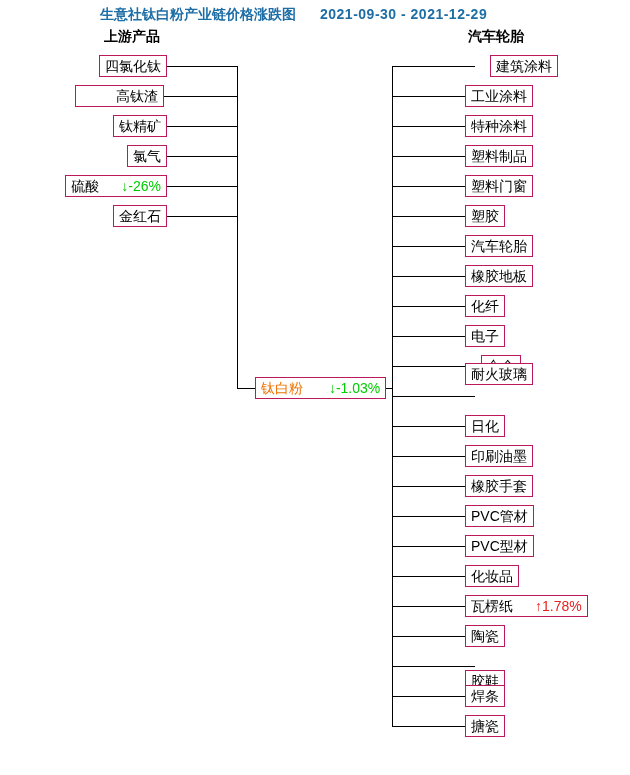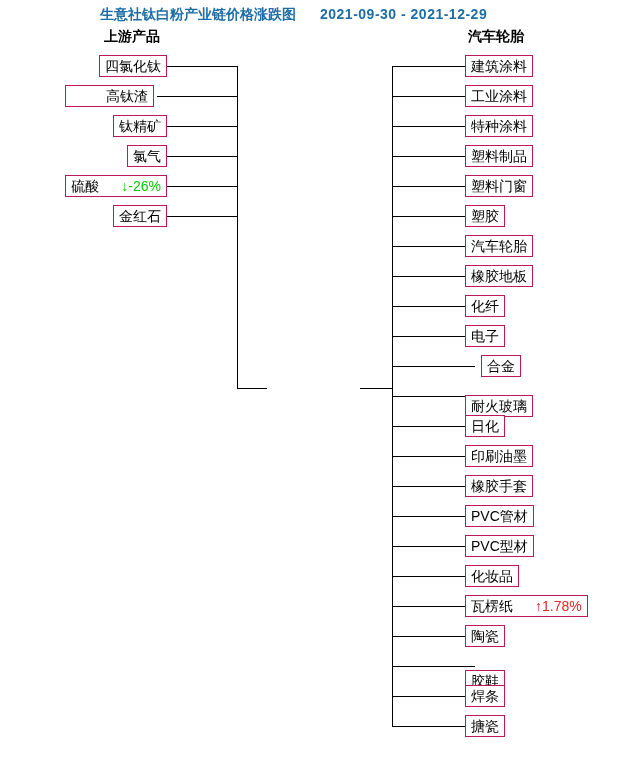--- a/index.html
+++ b/index.html
@@ -29,34 +29,38 @@
 
 <div id="canvas">
 
   <div class="title" style="color: rgb(30, 110, 166);">
     <span>生意社钛白粉产业链价格涨跌图</span><span class="dates">2021-09-30 - 2021-12-29</span>
   </div>
 
   <div id="upstream-header" class="col-header">上游产品</div>
   <div id="downstream-header" class="col-header">汽车轮胎</div>
 
+  <div class="node" id="center-node" style="left:255px;top:377px;">
+    <span style="color: rgb(238, 114, 0);">钛白粉</span>
+    <span class="change" id="center-change" style="color: rgb(0, 204, 0);">↓-1.03%</span>
+  </div>
 
 <div class="node" style="top: 55px; right: 463px;"><span>四氯化钛</span></div>
     <div class="line" style="left: 157px; top: 66px; width: 80px; height: 1px;"></div>
-    <div class="node" style="top: 85px; right: 476px; padding-left: 40px;"><span>高钛渣</span></div>
+    <div class="node" style="top: 85px; right: 466px; padding-left: 40px;"><span>高钛渣</span></div>
     <div class="line" style="left: 157px; top: 96px; width: 80px; height: 1px;"></div>
     <div class="node" style="top: 115px; right: 463px;"><span>钛精矿</span></div>
     <div class="line" style="left: 157px; top: 126px; width: 80px; height: 1px;"></div>
     <div class="node" style="top: 145px; right: 463px;"><span>氯气</span></div>
     <div class="line" style="left: 157px; top: 156px; width: 80px; height: 1px;"></div>
     <div class="node" style="top: 175px; right: 463px;"><span>硫酸</span><span class="change" style="color: rgb(0, 204, 0);">↓-26%</span></div>
     <div class="line" style="left: 157px; top: 186px; width: 80px; height: 1px;"></div>
     <div class="node" style="top: 205px; right: 463px;"><span>金红石</span></div>
     <div class="line" style="left: 157px; top: 216px; width: 80px; height: 1px;"></div>
-    <div class="node" style="top: 55px; left: 465px;"><span>建筑涂料</span></div>
+    <div class="node" style="top: 55px; left: 490px;"><span>建筑涂料</span></div>
     <div class="line" style="left: 392px; top: 66px; width: 83px; height: 1px;"></div>
     <div class="node" style="top: 85px; left: 465px;"><span>工业涂料</span></div>
     <div class="line" style="left: 392px; top: 96px; width: 83px; height: 1px;"></div>
     <div class="node" style="top: 115px; left: 465px;"><span>特种涂料</span></div>
     <div class="line" style="left: 392px; top: 126px; width: 83px; height: 1px;"></div>
     <div class="node" style="top: 145px; left: 465px;"><span>塑料制品</span></div>
     <div class="line" style="left: 392px; top: 156px; width: 83px; height: 1px;"></div>
     <div class="node" style="top: 175px; left: 465px;"><span>塑料门窗</span></div>
     <div class="line" style="left: 392px; top: 186px; width: 83px; height: 1px;"></div>
     <div class="node" style="top: 205px; left: 465px;"><span>塑胶</span></div>
@@ -64,21 +68,21 @@
     <div class="node" style="top: 235px; left: 465px;"><span>汽车轮胎</span></div>
     <div class="line" style="left: 392px; top: 246px; width: 83px; height: 1px;"></div>
     <div class="node" style="top: 265px; left: 465px;"><span>橡胶地板</span></div>
     <div class="line" style="left: 392px; top: 276px; width: 83px; height: 1px;"></div>
     <div class="node" style="top: 295px; left: 465px;"><span>化纤</span></div>
     <div class="line" style="left: 392px; top: 306px; width: 83px; height: 1px;"></div>
     <div class="node" style="top: 325px; left: 465px;"><span>电子</span></div>
     <div class="line" style="left: 392px; top: 336px; width: 83px; height: 1px;"></div>
     <div class="node" style="top: 355px; left: 465px; margin-left: 16px;"><span>合金</span></div>
     <div class="line" style="left: 392px; top: 366px; width: 83px; height: 1px;"></div>
-    <div class="node" style="top: 395px; left: 465px;"><span>耐火玻璃</span></div>
+    <div class="node" style="top: 363px; left: 465px;"><span>耐火玻璃</span></div>
     <div class="line" style="left: 392px; top: 396px; width: 83px; height: 1px;"></div>
     <div class="node" style="top: 415px; left: 465px;"><span>日化</span></div>
     <div class="line" style="left: 392px; top: 426px; width: 83px; height: 1px;"></div>
     <div class="node" style="top: 445px; left: 465px;"><span>印刷油墨</span></div>
     <div class="line" style="left: 392px; top: 456px; width: 83px; height: 1px;"></div>
     <div class="node" style="top: 475px; left: 465px;"><span>橡胶手套</span></div>
     <div class="line" style="left: 392px; top: 486px; width: 83px; height: 1px;"></div>
     <div class="node" style="top: 505px; left: 465px;"><span>PVC管材</span></div>
     <div class="line" style="left: 392px; top: 516px; width: 83px; height: 1px;"></div>
     <div class="node" style="top: 535px; left: 465px;"><span>PVC型材</span></div>

